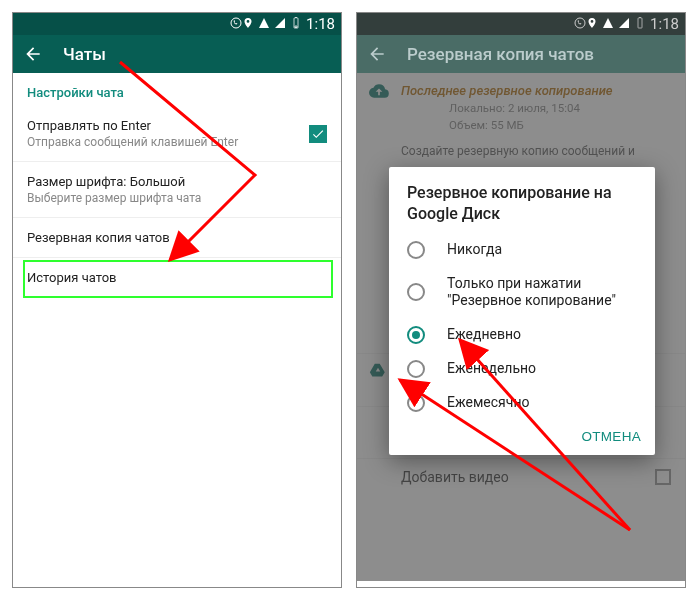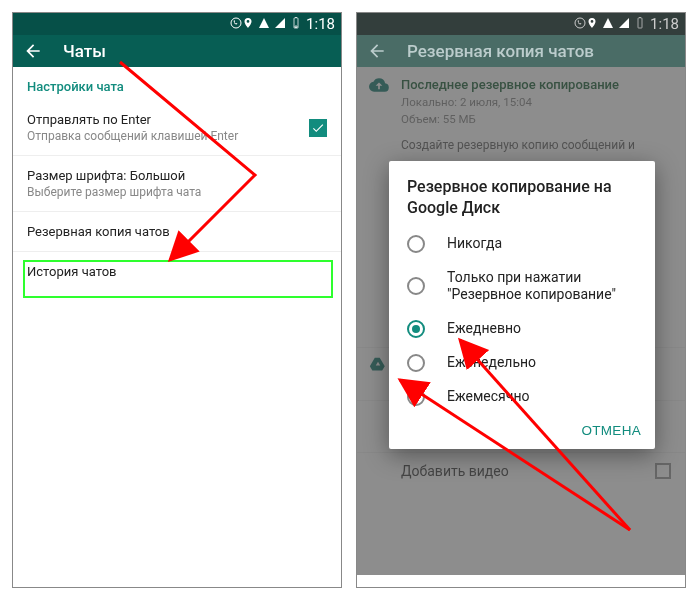--- a/index.html
+++ b/index.html
@@ -3,21 +3,21 @@
 <meta charset="utf-8">
 <style>
   * { box-sizing: border-box; margin: 0; padding: 0; }
   body { font-family: Roboto, Arial, sans-serif; background: #fff; width: 697px; height: 600px; position: relative; }
   .phone { position: absolute; width: 330px; height: 576px; border: 1px solid #888; background: #fff; overflow: hidden; }
   #phone-left { left: 12px; top: 12px; }
   #phone-right { left: 356px; top: 12px; }
   .statusbar { height: 22px; background: #065048; color: #fff; font-size: 15px; display: flex; align-items: center; padding: 0 6px; justify-content: flex-end; }
   .statusbar .sb-left, .statusbar .sb-right { display: flex; align-items: center; gap: 4px; }
   .statusbar svg { width: 12px; height: 12px; fill:#fff; }
-  .appbar { height: 32px; background: #075e54; color: #fff; display: flex; align-items: center; padding: 0 10px; font-size: 17px; font-weight: 500; }
+  .appbar { height: 38px; background: #075e54; color: #fff; display: flex; align-items: center; padding: 0 10px; font-size: 17px; font-weight: 500; }
   .appbar .back { margin-right: 20px; display:flex; }
   .appbar .back svg { width:20px; height:20px; fill:#fff; }
   .section-title { color: #128c7e; font-size: 13px; font-weight: 500; padding: 12px 14px 6px; }
   .item { padding: 12px 14px; border-bottom: 1px solid #eee; position: relative; }
   .item .title { font-size: 13px; color: #222; }
   .item .sub { font-size: 12px; color: #888; margin-top: 2px; }
   .checkbox { position:absolute; right:14px; top:50%; transform:translateY(-50%); width:18px; height:18px; background:#128c7e; display:flex; align-items:center; justify-content:center;}
   .checkbox svg{width:14px;height:14px;fill:#fff;}
   .checkbox-outline { position:absolute; right:14px; top:50%; transform:translateY(-50%); width:16px; height:16px; border:2px solid #888;}
   .highlight-box { position:absolute; border:2px solid #2eff2e; pointer-events:none; }
@@ -30,23 +30,23 @@
   .radio.selected::after{content:""; position:absolute; left:3px; top:3px; width:8px; height:8px; background:#128c7e; border-radius:50%;}
   .radio-label{ font-size:14px; color:#222; line-height:1.25;}
   .dialog-actions{ text-align:right; padding:6px 14px 10px; }
   .dialog-btn{ color:#128c7e; font-size:13.5px; font-weight:500; letter-spacing:0.3px; background:none; border:none; cursor:pointer; }
   .grey-block{ color:#777; }
   #phone-right .statusbar{ background:#333e3c;}
   #phone-right .appbar{ background:#4a6c66; color:#bcc;}
   #phone-right .appbar .back svg{fill:#bcc;}
   .cloud-icon{ width:20px; height:20px; fill:#0e6b62; flex:none;}
   .right-body{ position:relative; height:calc(100% - 66px); background:#e9e9e9; padding:0;}
-  .right-body .section-title{color:#14532d; padding:10px 44px 2px;}
+  .right-body .section-title{color:#a16207; padding:10px 44px 2px;font-style:italic;}
   .right-body .cloud-row{position:absolute; left:12px; top:8px;}
-  .right-body .info{ font-size:11.5px; color:#777; padding:0 44px; line-height:1.5;}
+  .right-body .info{ font-size:11.5px; color:#777; padding:0 44px; line-height:1.5;margin-left:48px;}
   .right-body .desc{ font-size:12px; color:#555; padding:8px 44px 0; line-height:1.4;}
   .gd-row{ padding:10px 44px; border-top:1px solid #ddd; margin-top:0;}
   .gd-row .title{font-size:14px; color:#333;}
   .gd-row .sub{font-size:11.5px; color:#888; margin-top:1px;}
   .gd-icon{position:absolute; width:18px; height:18px;}
   .arrow-annot{position:absolute; pointer-events:none;}
 </style>
 </head>
 <body>
 

